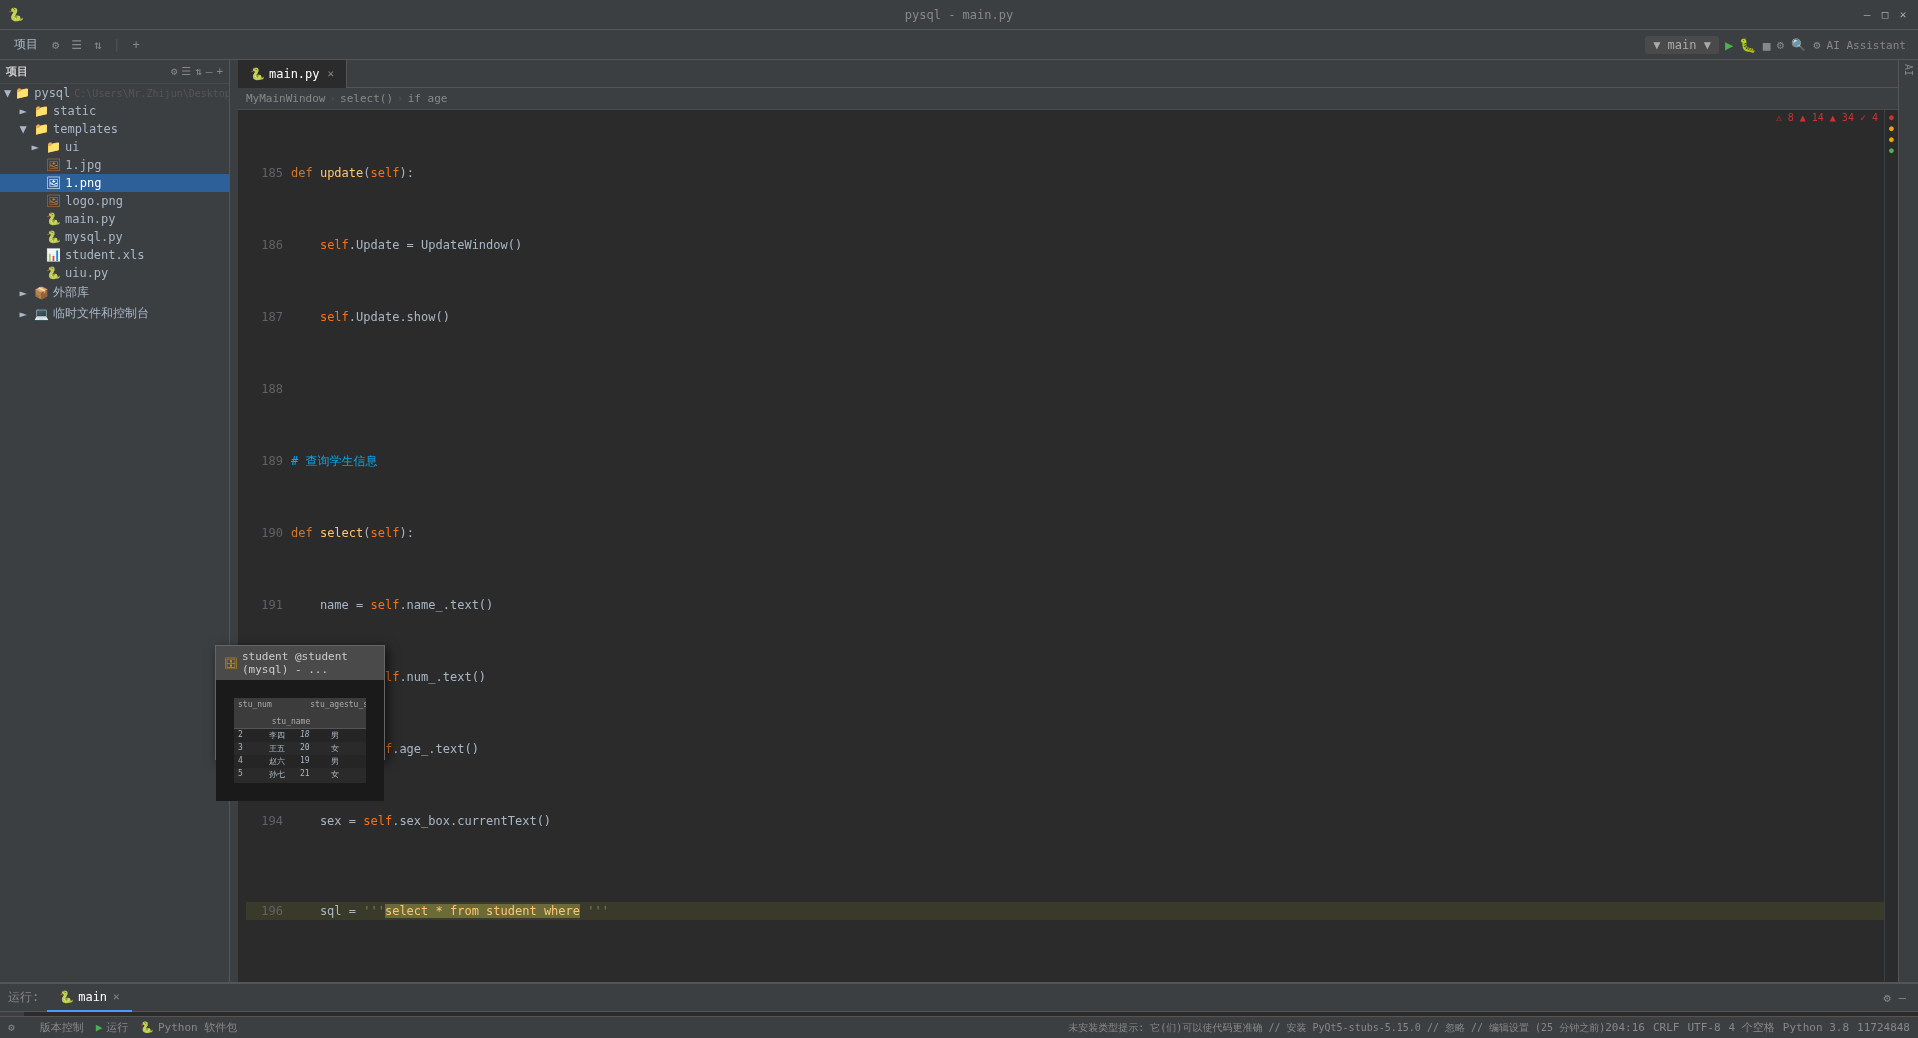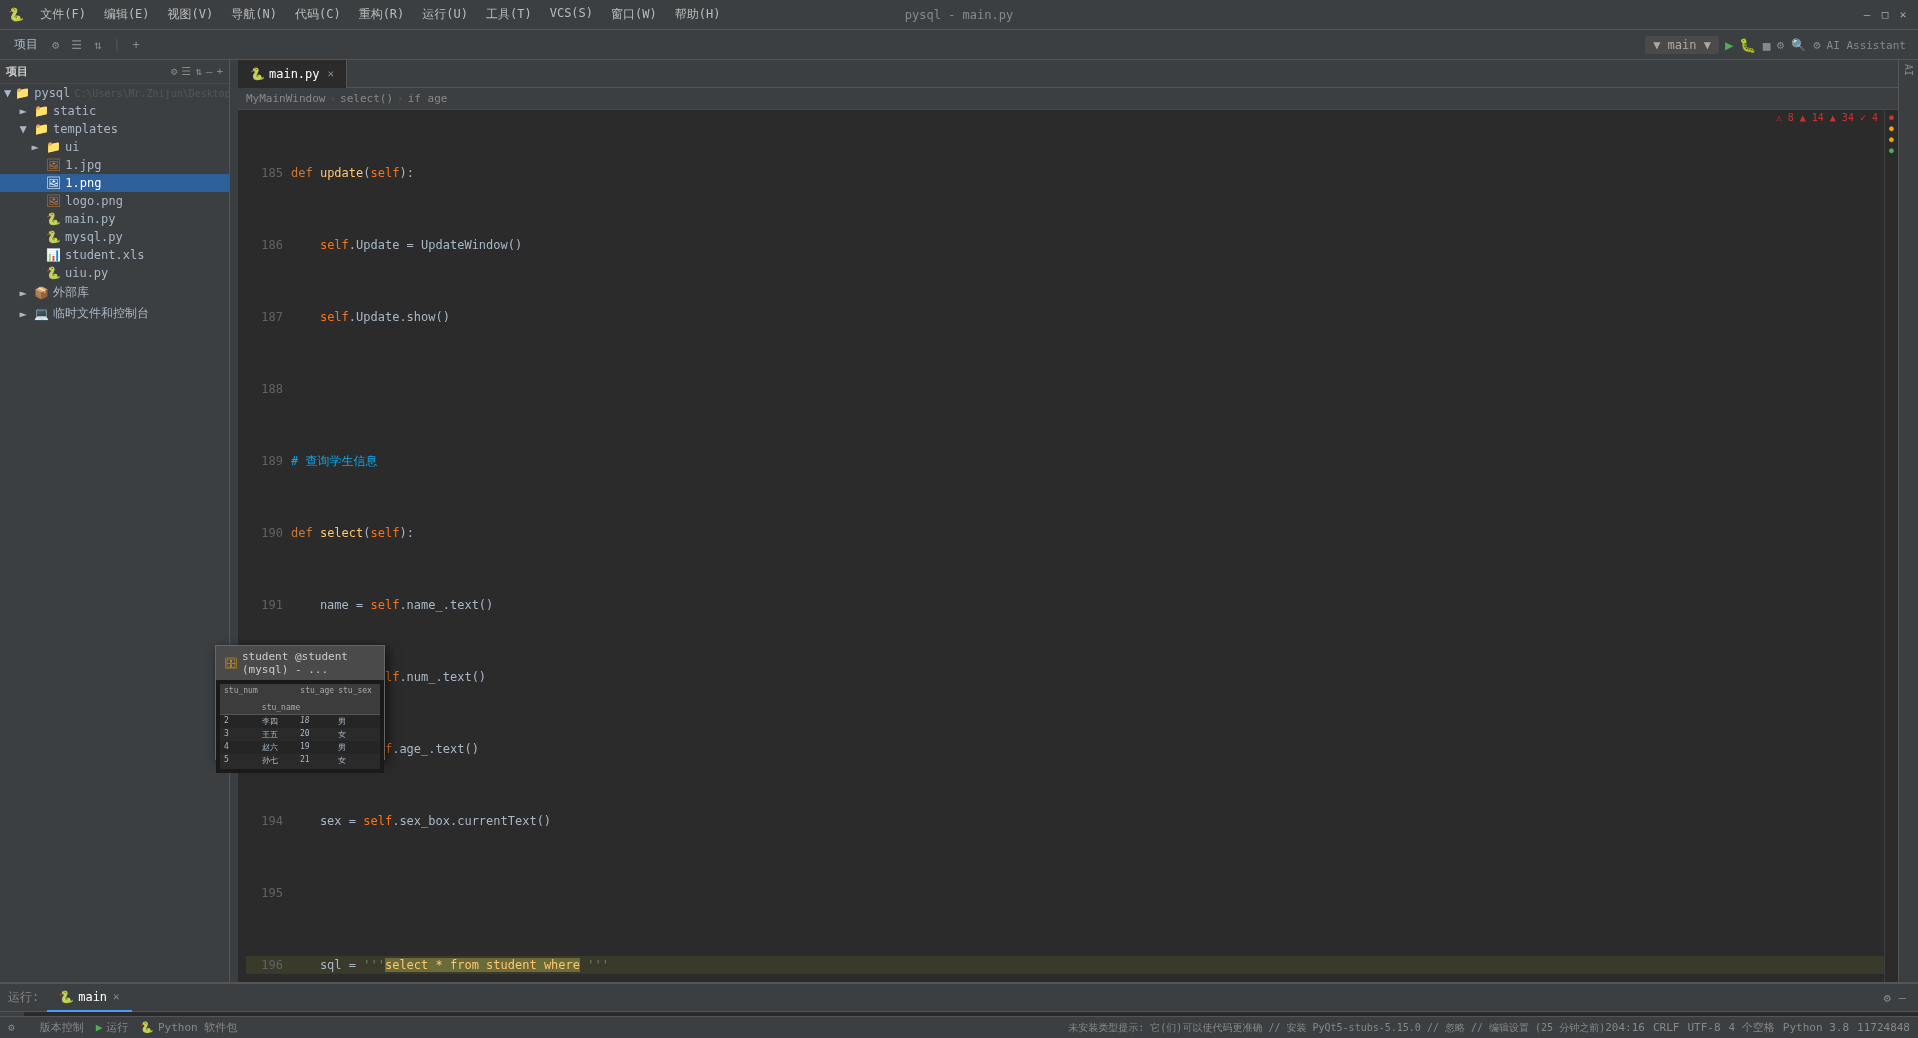--- a/index.html
+++ b/index.html
@@ -242,33 +242,20 @@
       display: flex;
       align-items: center;
       gap: 4px;
     }
   </style>
 </head>
 <body>
 
 <div id="title-bar">
   <span style="color:#4a9eff;margin-right:8px;font-size:13px;">🐍</span>
-  <div class="menu-items">
-    <span>文件(F)</span>
-    <span>编辑(E)</span>
-    <span>视图(V)</span>
-    <span>导航(N)</span>
-    <span>代码(C)</span>
-    <span>重构(R)</span>
-    <span>运行(U)</span>
-    <span>工具(T)</span>
-    <span>VCS(S)</span>
-    <span>窗口(W)</span>
-    <span>帮助(H)</span>
-  </div>
   <span class="title-text" style="position:absolute;left:50%;transform:translateX(-50%);color:#888;">pysql - main.py</span>
   <div class="window-controls">
     <span>—</span>
     <span>□</span>
     <span>✕</span>
   </div>
 </div>
 
 <div id="toolbar" style="position:relative;">
   <div style="display:flex;align-items:center;gap:4px;padding:0 4px;">
@@ -442,24 +429,20 @@
         <div class="line">
           <span class="line-num">193</span>
           <span class="line-content">    age = <span class="self-kw">self</span>.age_.text()</span>
         </div>
         
         <div class="line">
           <span class="line-num">194</span>
           <span class="line-content">    sex = <span class="self-kw">self</span>.sex_box.currentText()</span>
         </div>
         
-        <div class="line">
-          <span class="line-num">195</span>
-          <span class="line-content"> </span>
-        </div>
         
         <div class="line" style="background:#3a3a2a;">
           <span class="line-num">196</span>
           <span class="line-content">    sql = <span style="color:#6a8759;">'''</span><span style="background:#6b6b3a;color:#ffc66d;">select * from student where</span><span style="color:#6a8759;"> '''</span></span>
         </div>
         
         
         
         
         
@@ -557,21 +540,21 @@
     <span>Python 3.8</span>
     <span>11724848</span>
   </div>
 </div>
 
 <div id="mysql-preview" style="position:fixed;bottom:278px;left:215px;width:170px;background:#3c3f41;border:1px solid #666;box-shadow:3px 3px 10px rgba(0,0,0,0.6);z-index:100;">
   <div class="preview-title" style="background:#4a4a4a;padding:4px 8px;font-size:11px;color:#ccc;display:flex;align-items:center;gap:4px;">
     <span style="color:#f0a500;">🗄</span>
     <span>student @student (mysql) - ...</span>
   </div>
-  <div style="padding:4px;background:#1a1a1a;">
+  <div style="padding:18px;background:#1a1a1a;">
 
     <div style="width:100%;height:85px;background:#2a2a2a;overflow:hidden;position:relative;">
 
       <div style="display:flex;background:#3c3c3c;font-size:8px;color:#aaa;padding:2px 4px;border-bottom:1px solid #555;">
         <span style="flex:1;">stu_num</span>
         <span style="flex:1;margin-top:17px;">stu_name</span>
         <span style="flex:1;">stu_age</span>
         <span style="flex:1;">stu_sex</span>
       </div>
       <div style="display:flex;font-size:8px;color:#a9b7c6;padding:1px 4px;background:#252525;">

